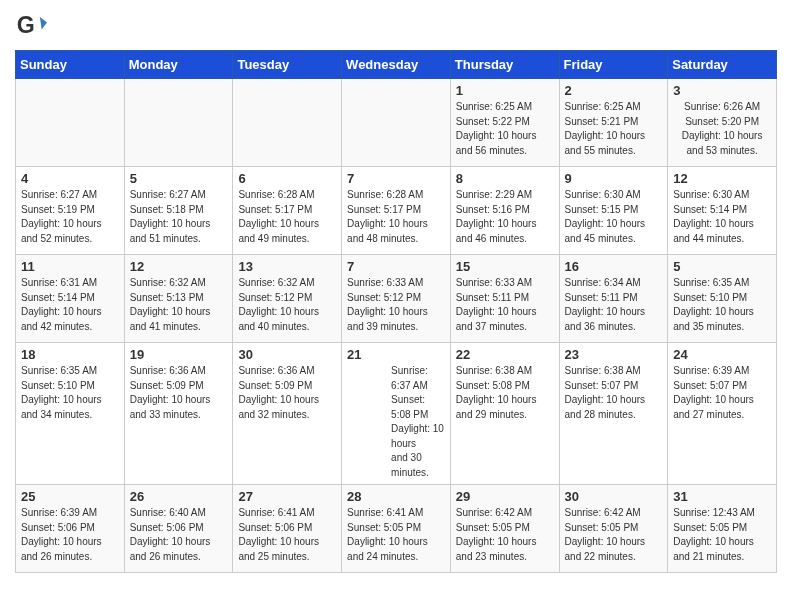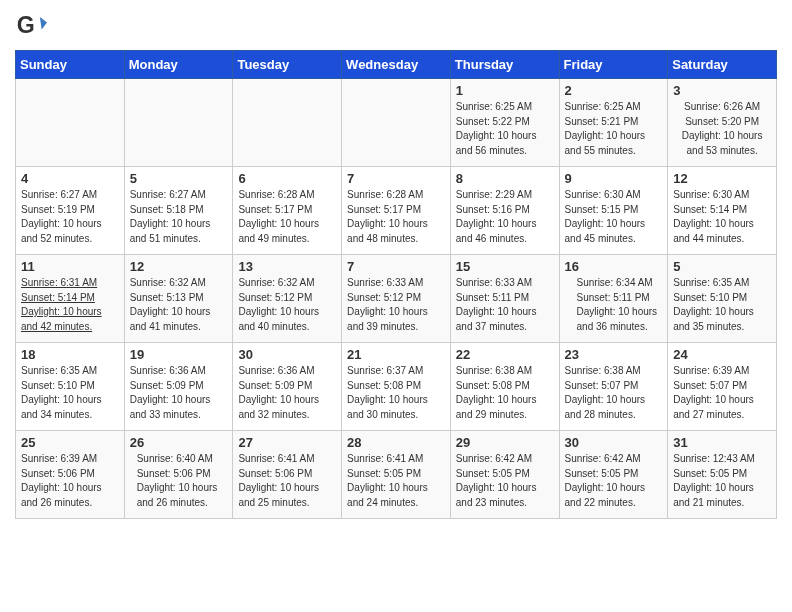--- a/index.html
+++ b/index.html
@@ -207,21 +207,21 @@
           <span class="day-num">12</span>
           <div class="day-info" style="white-space: pre-line;">Sunrise: 6:30 AM
 Sunset: 5:14 PM
 Daylight: 10 hours
 and 44 minutes.</div>
         </td>
       </tr>
       <tr>
         <td>
           <span class="day-num">11</span>
-          <div class="day-info" style="white-space: pre-line; text-decoration: underline;">Sunrise: 6:31 AM
+          <div class="day-info" style="white-space: pre-line;">Sunrise: 6:31 AM
 Sunset: 5:14 PM
 Daylight: 10 hours
 and 42 minutes.</div>
         </td>
         <td>
           <span class="day-num">12</span>
           <div class="day-info" style="white-space: pre-line;">Sunrise: 6:32 AM
 Sunset: 5:13 PM
 Daylight: 10 hours
 and 41 minutes.</div>
@@ -242,21 +242,21 @@
         </td>
         <td>
           <span class="day-num">15</span>
           <div class="day-info" style="white-space: pre-line;">Sunrise: 6:33 AM
 Sunset: 5:11 PM
 Daylight: 10 hours
 and 37 minutes.</div>
         </td>
         <td>
           <span class="day-num">16</span>
-          <div class="day-info" style="white-space: pre-line; margin-left: 12px;">Sunrise: 6:34 AM
+          <div class="day-info" style="white-space: pre-line;">Sunrise: 6:34 AM
 Sunset: 5:11 PM
 Daylight: 10 hours
 and 36 minutes.</div>
         </td>
         <td>
           <span class="day-num">5</span>
           <div class="day-info" style="white-space: pre-line;">Sunrise: 6:35 AM
 Sunset: 5:10 PM
 Daylight: 10 hours
 and 35 minutes.</div>
@@ -279,21 +279,21 @@
         </td>
         <td>
           <span class="day-num">30</span>
           <div class="day-info" style="white-space: pre-line;">Sunrise: 6:36 AM
 Sunset: 5:09 PM
 Daylight: 10 hours
 and 32 minutes.</div>
         </td>
         <td>
           <span class="day-num">21</span>
-          <div class="day-info" style="white-space: pre-line;">Sunrise: 6:37 AM
+          <div class="day-info" style="white-space: pre-line; margin-left: 44px;">Sunrise: 6:37 AM
 Sunset: 5:08 PM
 Daylight: 10 hours
 and 30 minutes.</div>
         </td>
         <td>
           <span class="day-num">22</span>
           <div class="day-info" style="white-space: pre-line;">Sunrise: 6:38 AM
 Sunset: 5:08 PM
 Daylight: 10 hours
 and 29 minutes.</div>
@@ -316,21 +316,21 @@
       <tr>
         <td>
           <span class="day-num">25</span>
           <div class="day-info" style="white-space: pre-line;">Sunrise: 6:39 AM
 Sunset: 5:06 PM
 Daylight: 10 hours
 and 26 minutes.</div>
         </td>
         <td>
           <span class="day-num">26</span>
-          <div class="day-info" style="white-space: pre-line; margin-left: 7px;">Sunrise: 6:40 AM
+          <div class="day-info" style="white-space: pre-line;">Sunrise: 6:40 AM
 Sunset: 5:06 PM
 Daylight: 10 hours
 and 26 minutes.</div>
         </td>
         <td>
           <span class="day-num">27</span>
           <div class="day-info" style="white-space: pre-line;">Sunrise: 6:41 AM
 Sunset: 5:06 PM
 Daylight: 10 hours
 and 25 minutes.</div>

